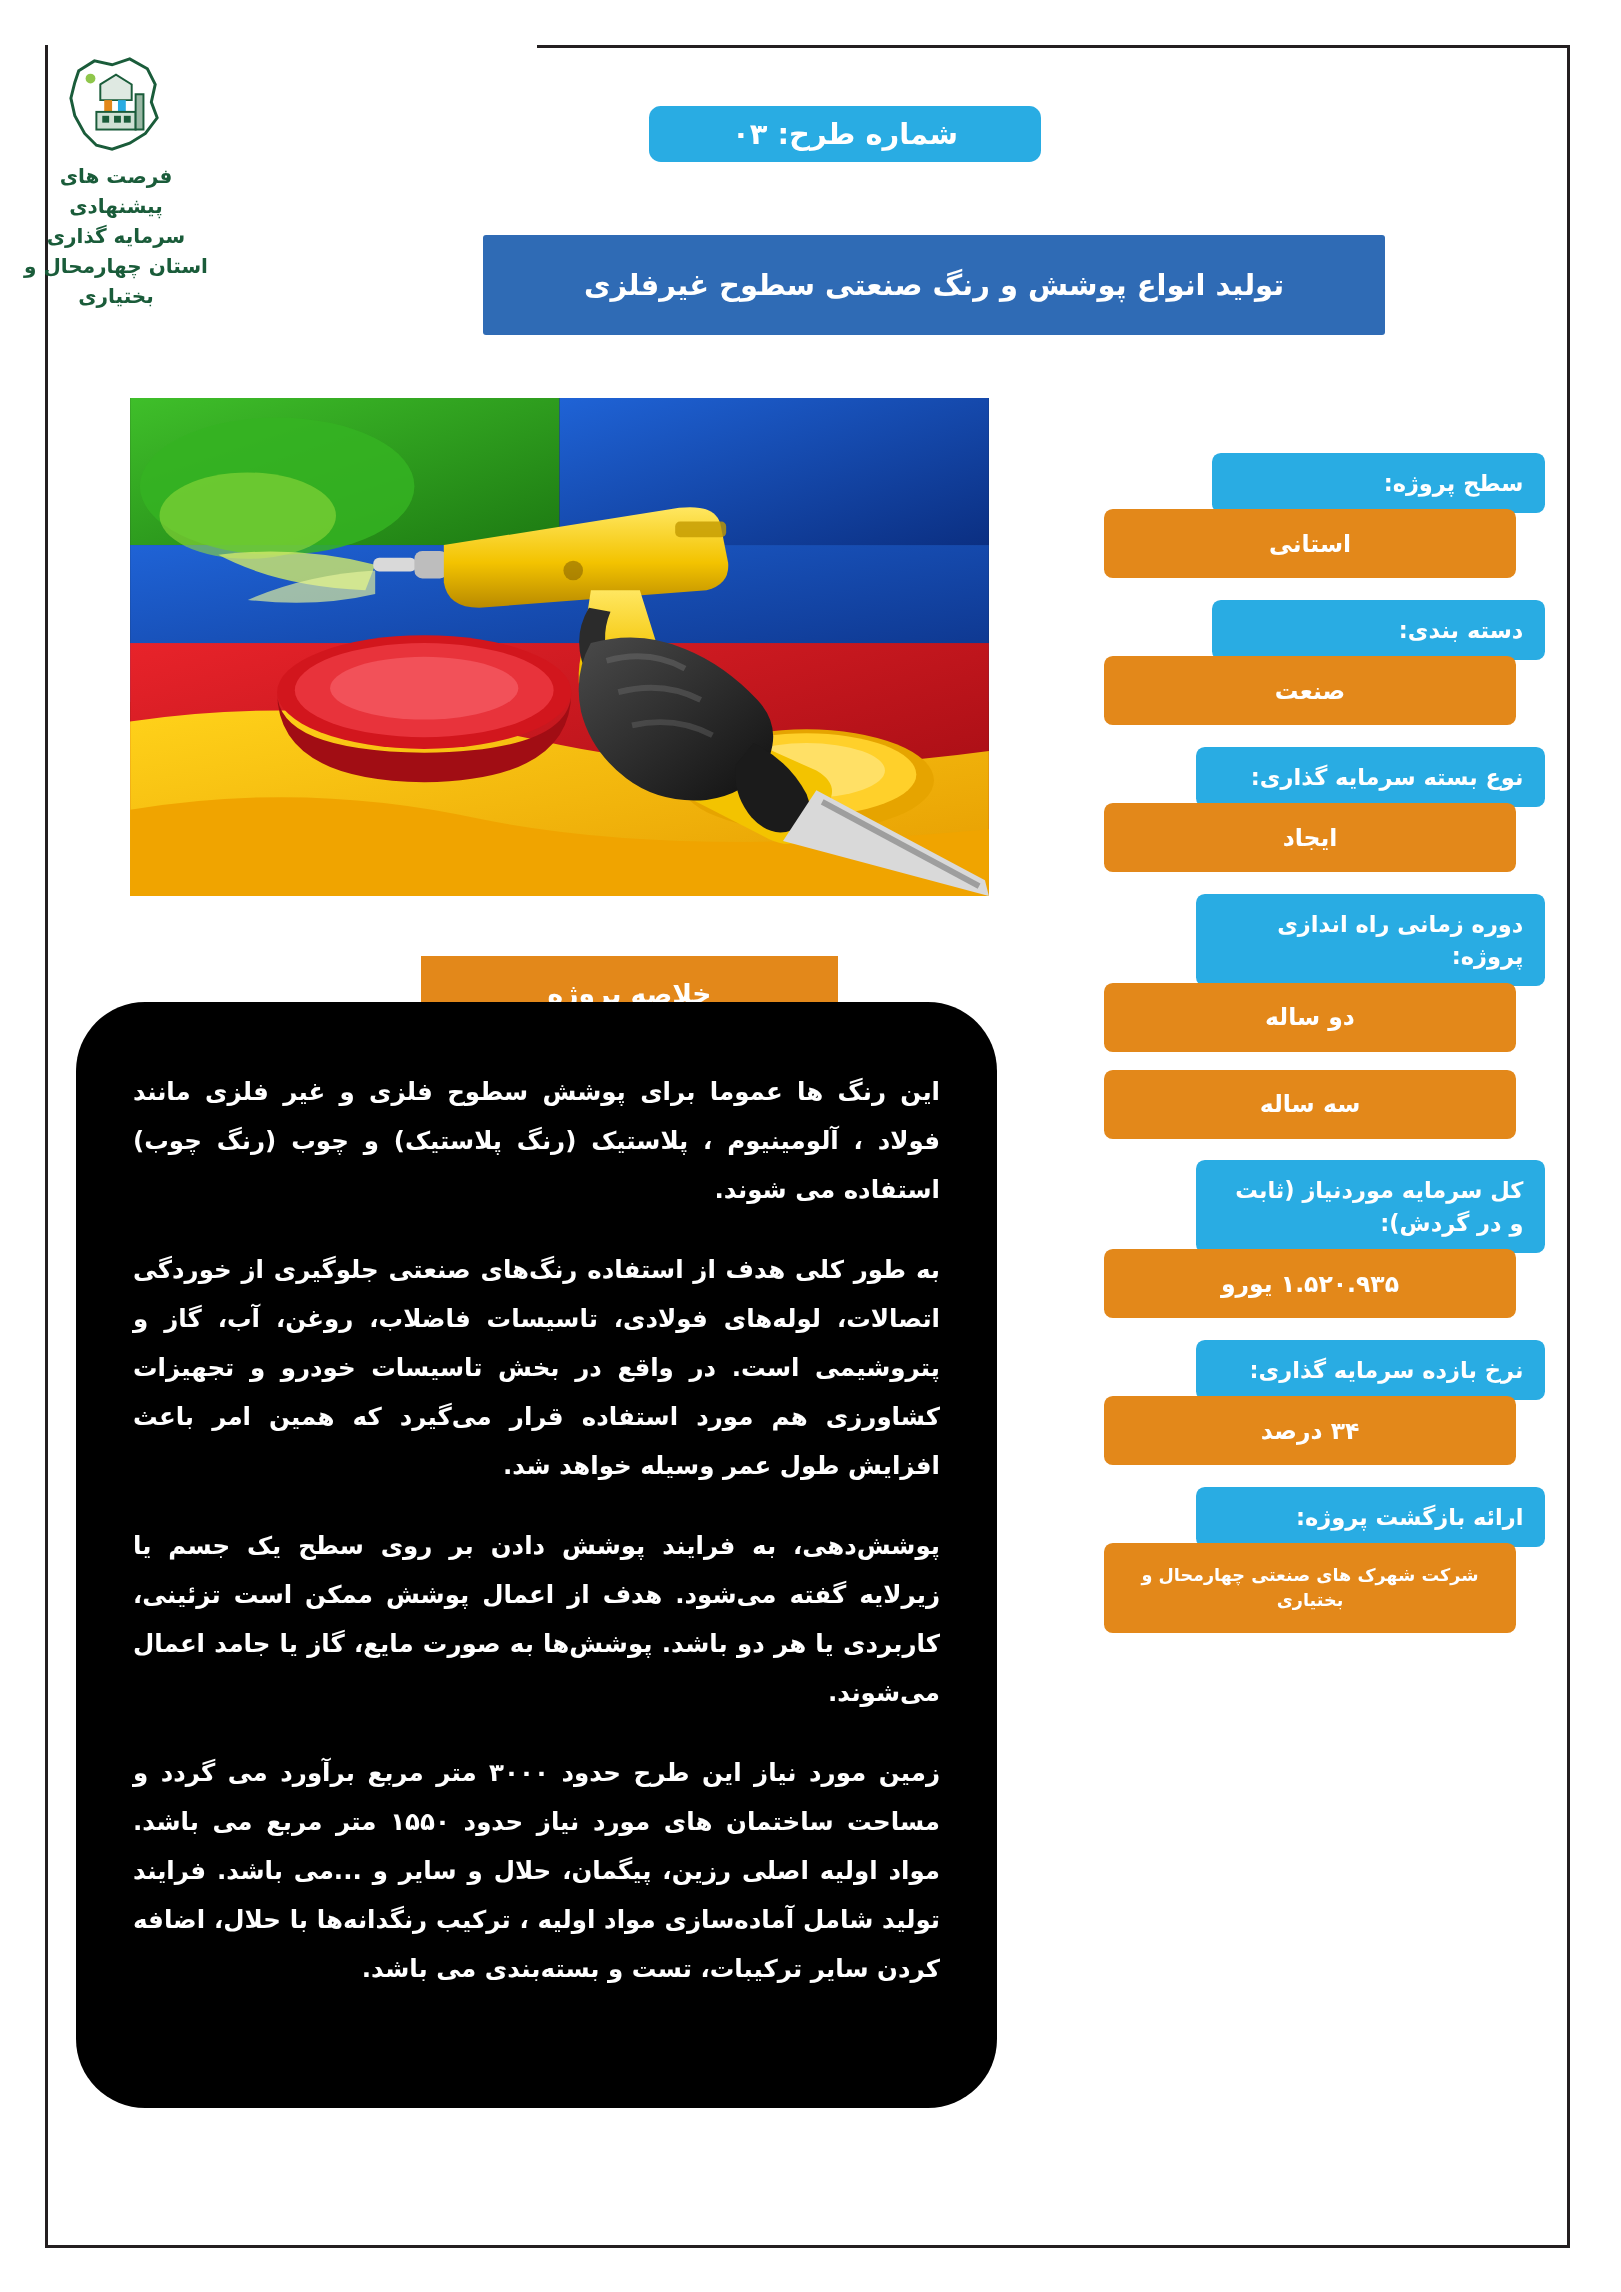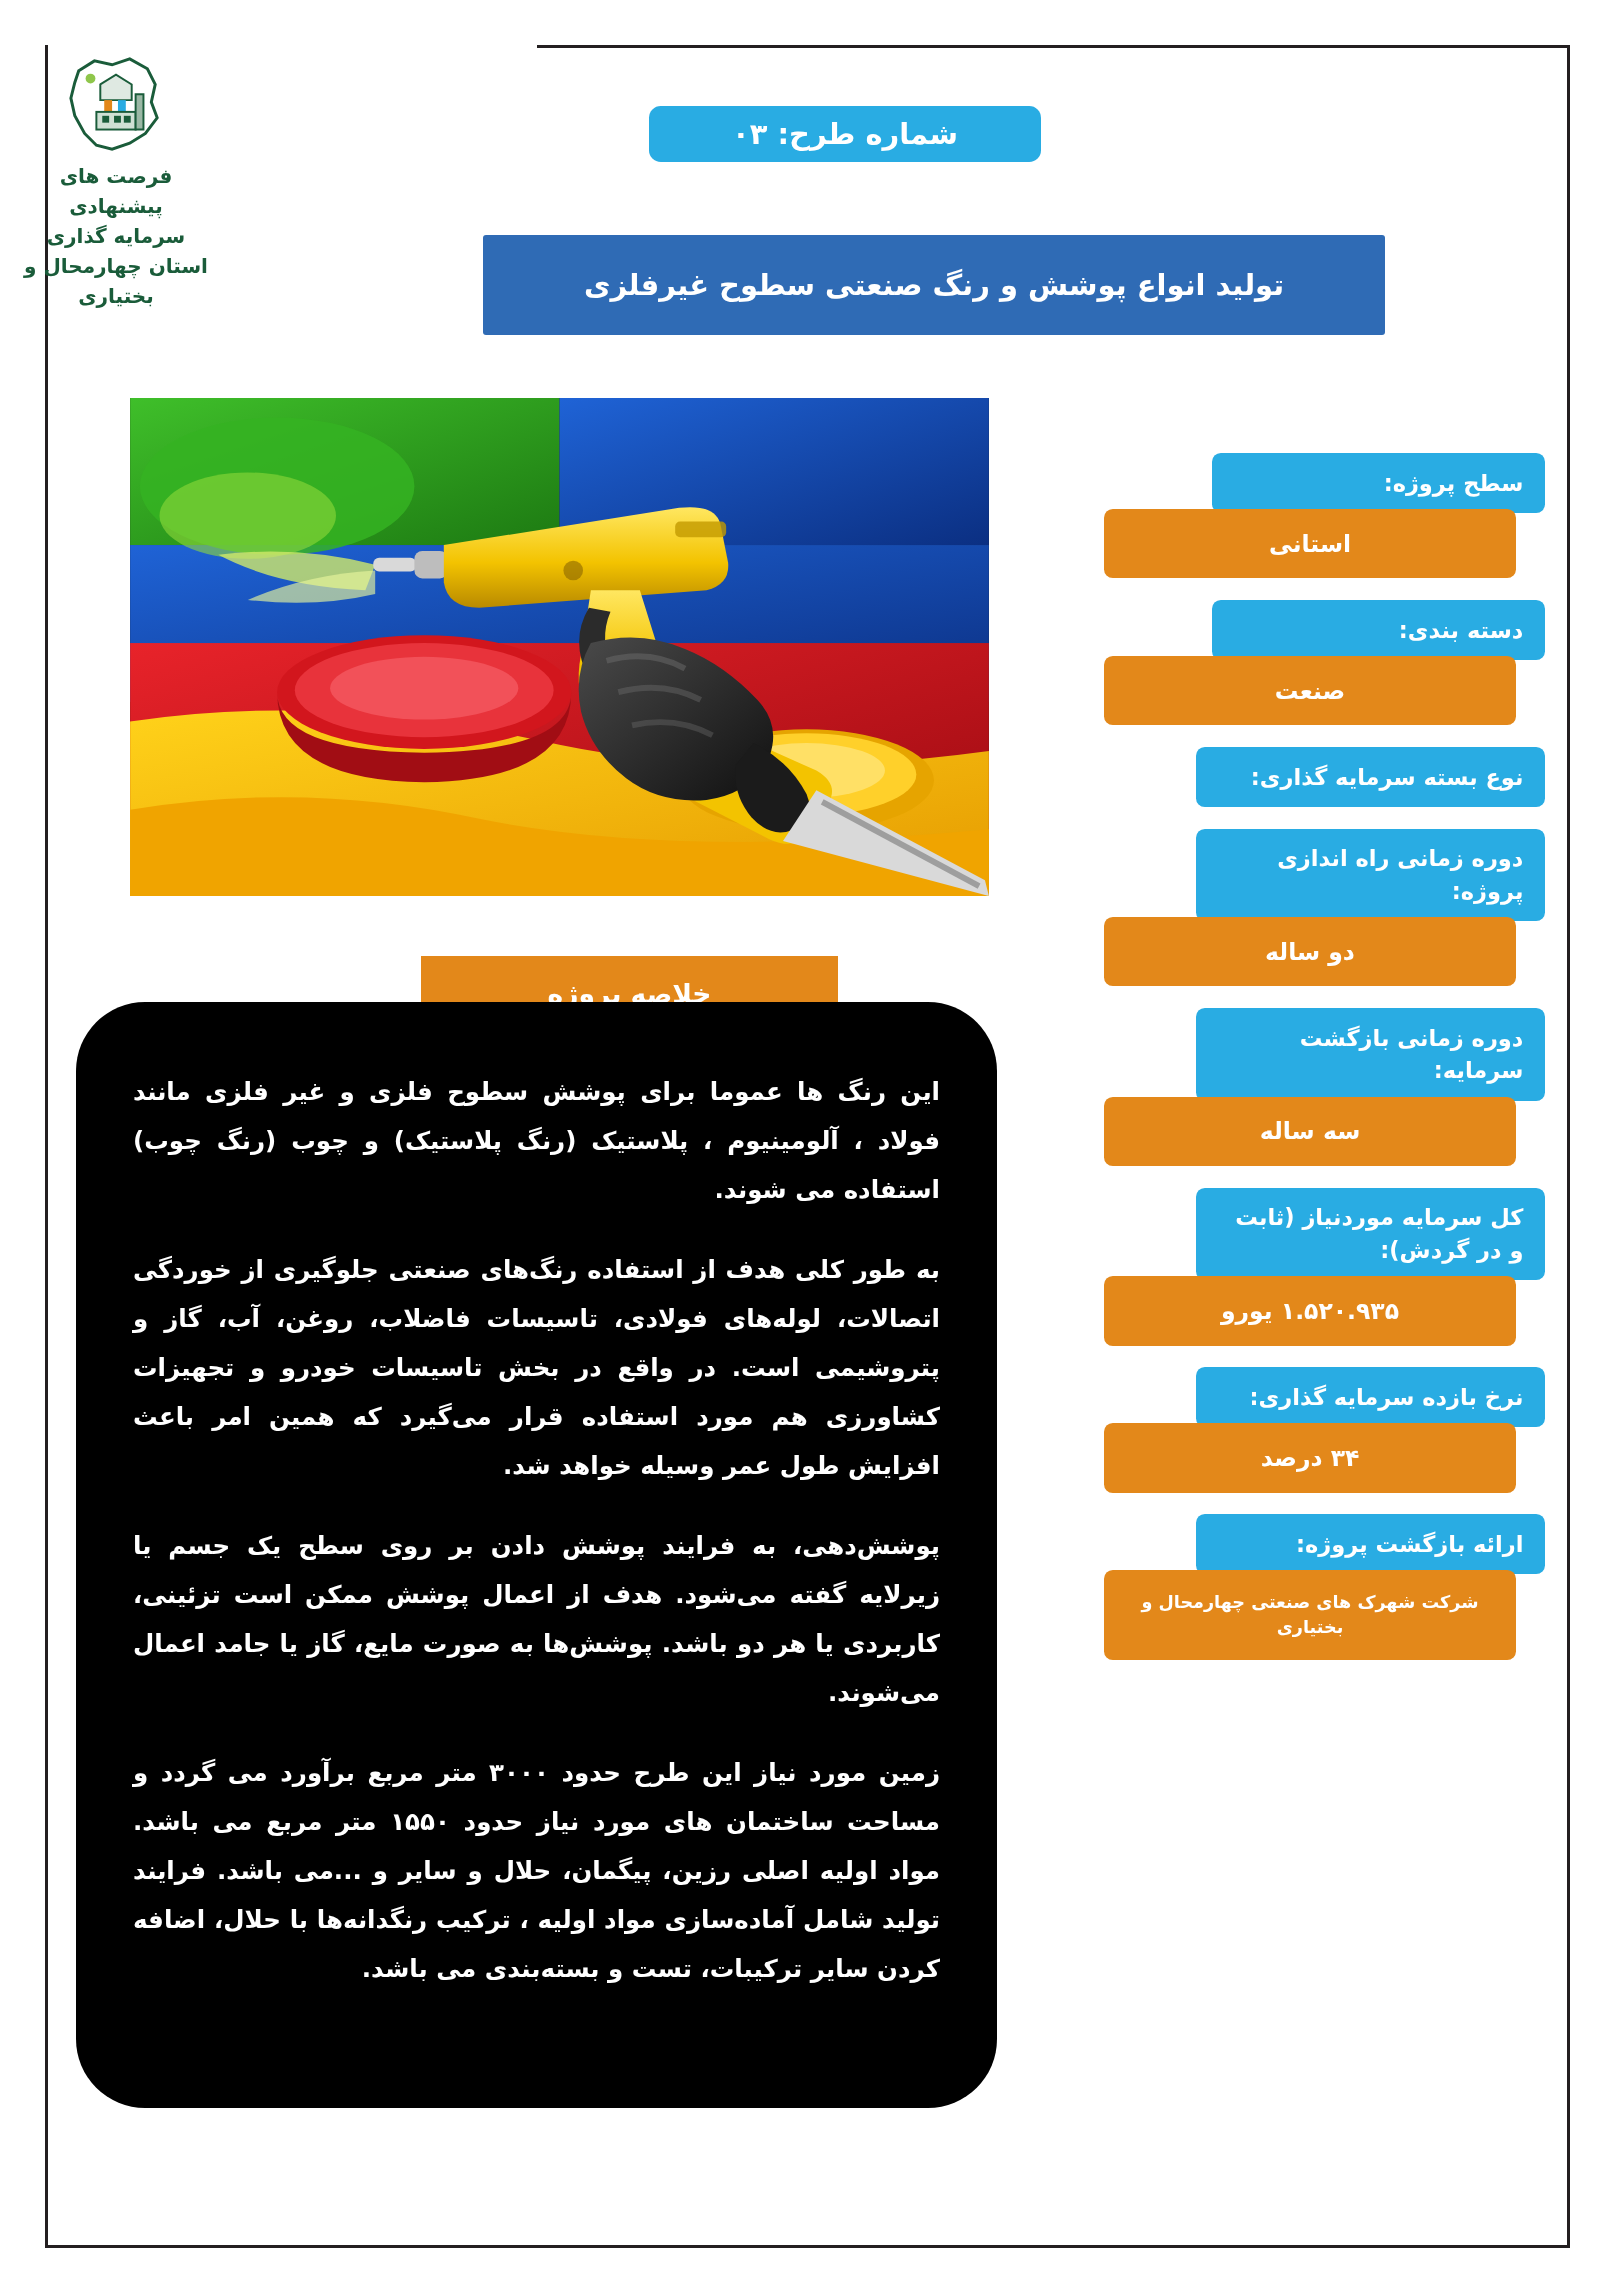--- a/index.html
+++ b/index.html
@@ -333,29 +333,29 @@
       <div class="info-value">استانی</div>
     </div>
 
     <div class="info-group">
       <div class="info-label">دسته بندی:</div>
       <div class="info-value">صنعت</div>
     </div>
 
     <div class="info-group">
       <div class="info-label wide">نوع بسته سرمایه گذاری:</div>
+      <div class="info-value">ایجاد</div>
     </div>
 
     <div class="info-group">
       <div class="info-label wide">دوره زمانی راه اندازی پروژه:</div>
       <div class="info-value">دو ساله</div>
     </div>
 
     <div class="info-group">
-      <div class="info-label wide">دوره زمانی بازگشت سرمایه:</div>
       <div class="info-value">سه ساله</div>
     </div>
 
     <div class="info-group">
       <div class="info-label wide">کل سرمایه موردنیاز (ثابت و در گردش):</div>
       <div class="info-value">۱.۵۲۰.۹۳۵ یورو</div>
     </div>
 
     <div class="info-group">
       <div class="info-label wide">نرخ بازده سرمایه گذاری:</div>

